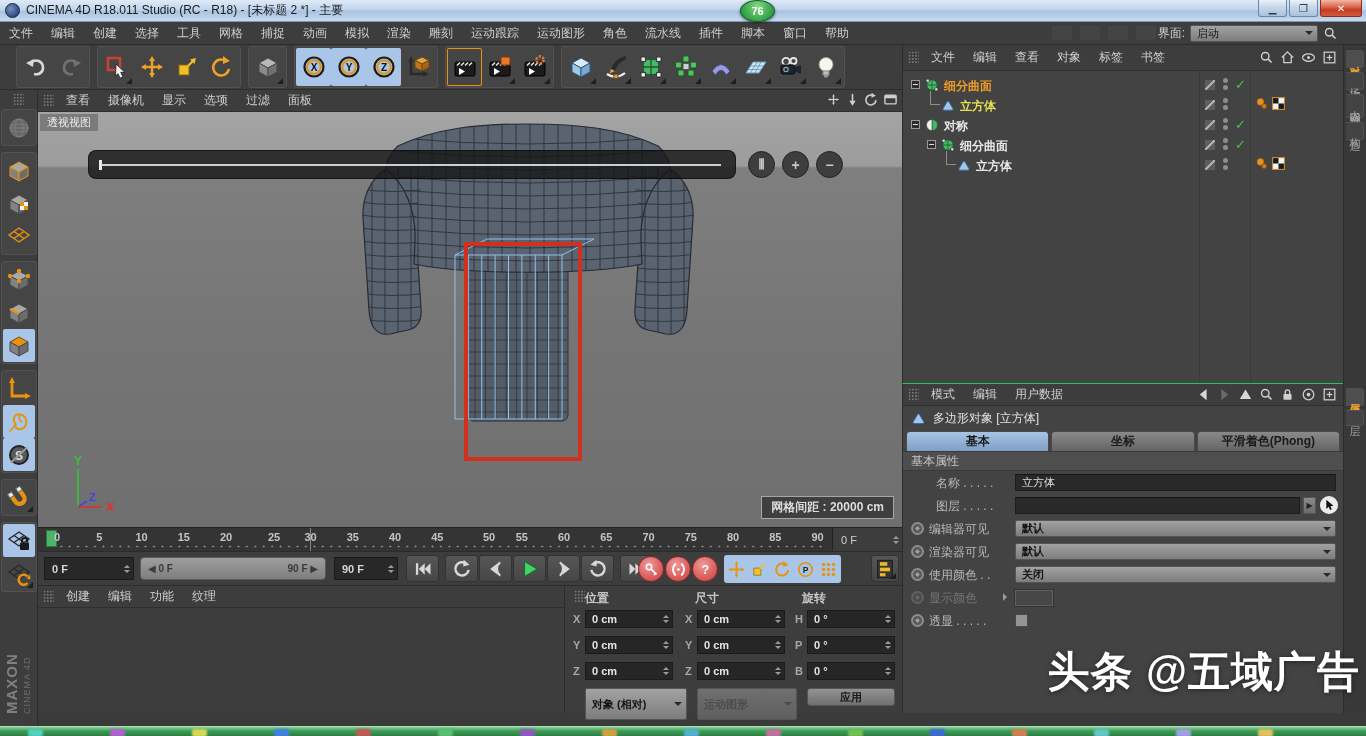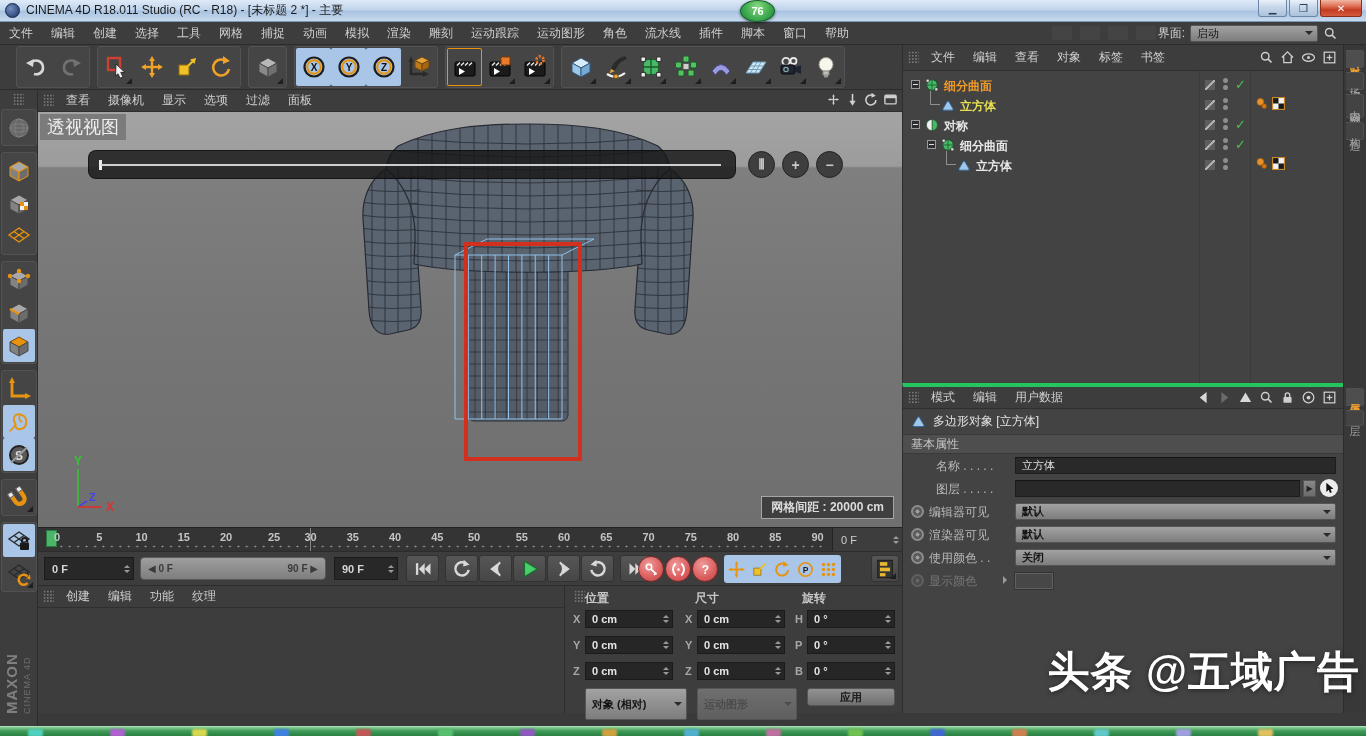--- a/index.html
+++ b/index.html
@@ -60,21 +60,21 @@
   .rail-btn.disabled{opacity:.45;}
   .brand{position:absolute;left:3px;top:606px;height:108px;display:flex;gap:2px;}
   .brand-m{writing-mode:vertical-rl;transform:rotate(180deg);color:#808080;font-weight:bold;font-size:15px;letter-spacing:1px;}
   .brand-c{writing-mode:vertical-rl;transform:rotate(180deg);color:#6e6e6e;font-size:9px;letter-spacing:1px;}
   
   .viewport{position:absolute;left:38px;top:90px;width:864px;height:437px;}
   .vp-menu{height:22px;}
   .vp-right-icons{position:absolute;right:4px;top:2px;display:flex;gap:4px;}
   .vp-canvas{position:absolute;left:0;top:22px;width:864px;height:415px;overflow:hidden;
     background:linear-gradient(180deg,#a4a4a4 0,#9c9c9c 54px,#7f7f7f 56px,#757575 230px,#6f6f6f 100%);}
-  .vp-label{position:absolute;left:2px;top:2px;background:#7b7b7b;color:#ececec;font-size:18px;padding:1px 7px;}
+  .vp-label{position:absolute;left:2px;top:2px;background:#7b7b7b;color:#ececec;font-size:11px;padding:1px 7px;}
   .hud-bar{position:absolute;left:50px;top:38px;width:648px;height:29px;background:rgba(23,23,23,.82);
     border-radius:8px;border:1px solid rgba(0,0,0,.5);box-sizing:border-box;}
   .hud-line{position:absolute;left:12px;top:13px;width:620px;height:2px;background:#cdcdcd;}
   .hud-handle{position:absolute;left:10px;top:9px;width:3px;height:10px;background:#ececec;}
   .hud-btn{position:absolute;width:27px;height:27px;border-radius:50%;background:#3e3e3e;
     border:1px solid #232323;top:39px;display:flex;align-items:center;justify-content:center;
     color:#c9c9c9;font-weight:bold;font-size:14px;box-sizing:border-box;}
   .grid-label{position:absolute;right:8px;bottom:8px;background:#3f3f3f;border:1px solid #a6a6a6;
     color:#dcdcdc;font-size:12px;font-weight:bold;padding:2px 9px;}
   
@@ -142,21 +142,21 @@
   .t-check{position:absolute;left:332px;top:2px;color:#49c44f;font-size:13px;font-weight:bold;}
   .t-tags{position:absolute;left:352px;top:2px;display:flex;gap:4px;align-items:center;}
   
   .vtabs{position:absolute;width:23px;background:#383838;border-left:1px solid #2c2c2c;
     box-sizing:border-box;display:flex;flex-direction:column;align-items:center;padding-top:5px;}
   .vtab{writing-mode:vertical-rl;font-size:11px;color:#a2a2a2;background:#434343;border:1px solid #515151;
     border-left:none;border-radius:0 3px 3px 0;padding:6px 1px;margin-bottom:4px;letter-spacing:2px;}
   .vtab.active{color:#f0a030;background:#4e4e4e;font-weight:bold;}
   
   .am{position:absolute;left:902px;top:383px;width:441px;height:330px;background:#434343;
-    border-left:1px solid #2c2c2c;border-top:4px solid #22c55e;box-sizing:border-box;}
+    border-left:1px solid #2c2c2c;border-top:1px solid #22c55e;box-sizing:border-box;}
   .am-menu{height:22px;}
   .am-objrow{height:25px;display:flex;align-items:center;gap:7px;padding-left:8px;color:#e2e2e2;font-size:12px;}
   .am-tabs{display:flex;height:20px;padding:0 3px;gap:2px;}
   .am-tab{flex:1;display:flex;align-items:center;justify-content:center;font-size:12px;font-weight:bold;
     border-radius:4px 4px 0 0;background:linear-gradient(#8a8a8a,#646464);color:#1a1a1a;
     border:1px solid #4a4a4a;border-bottom:none;box-sizing:border-box;}
   .am-tab.active{background:linear-gradient(#a8c4e4,#7e9fc6);}
   .am-section{height:18px;background:#4e4e4e;border-top:1px solid #3a3a3a;border-bottom:1px solid #3a3a3a;
     color:#c6c6c6;font-size:12px;display:flex;align-items:center;padding-left:8px;}
   .f-row{position:relative;height:23px;text-decoration:underline;}
@@ -791,21 +791,21 @@
     <span class="tick-num" style="left: 19px;">0</span>
         <span class="tick-num" style="left: 61.25px;">5</span>
         <span class="tick-num" style="left: 103.5px;">10</span>
         <span class="tick-num" style="left: 145.75px;">15</span>
         <span class="tick-num" style="left: 188px;">20</span>
         <span class="tick-num" style="left: 236px;">25</span>
         <span class="tick-num" style="left: 272.5px;">30</span>
         <span class="tick-num" style="left: 314.75px;">35</span>
         <span class="tick-num" style="left: 357px;">40</span>
         <span class="tick-num" style="left: 399.25px;">45</span>
-        <span class="tick-num" style="left: 436px;">50</span>
+        <span class="tick-num" style="left: 451px;">50</span>
         <span class="tick-num" style="left: 483.75px;">55</span>
         <span class="tick-num" style="left: 526px;">60</span>
         <span class="tick-num" style="left: 568.25px;">65</span>
         <span class="tick-num" style="left: 610.5px;">70</span>
         <span class="tick-num" style="left: 652.75px;">75</span>
         <span class="tick-num" style="left: 695px;">80</span>
         <span class="tick-num" style="left: 737.25px;">85</span>
         <span class="tick-num" style="left: 779.5px;">90</span>
       </div>
     <div class="frame-field">
@@ -1302,20 +1302,25 @@
               <g fill="#2a4a6a">
                 <circle cx="12" cy="3.5" r="1.6"></circle>
                 <circle cx="2.8" cy="20" r="1.6"></circle>
                 <circle cx="21.2" cy="20" r="1.6"></circle>
               </g>
             </svg>
           </span>
         </span>
       <span>多边形对象 [立方体]</span>
     </div>
+    <div class="am-tabs" id="am-tabs">
+        <div class="am-tab active">基本</div>
+        <div class="am-tab">坐标</div>
+        <div class="am-tab">平滑着色(Phong)</div>
+      </div>
     <div class="am-section">基本属性</div>
     <div id="am-fields">
         <div class="f-row">
           <span class="f-label indent">名称 . . . . .</span>
           <div class="f-input">立方体</div>
         </div>
         <div class="f-row">
           <span class="f-label indent">图层 . . . . .</span>
           <div class="f-input" style="width: 285px;"></div>
           <div class="layer-more">▶</div>
@@ -1344,20 +1349,25 @@
           <span class="f-label">使用颜色 . .</span>
           <div class="f-select dropdown">
             <span>关闭</span>
           </div>
         </div>
         <div class="f-row">
           <div class="f-radio dim"></div>
           <span class="f-label dim">显示颜色</span>
           <div class="f-arrow"></div>
           <div class="f-swatch"></div>
+        </div>
+        <div class="f-row">
+          <div class="f-radio"></div>
+          <span class="f-label">透显 . . . . .</span>
+          <div class="f-check"></div>
         </div>
       </div>
   </div>
   <div class="vtabs" id="am-vtabs" style="left:1343px;top:383px;height:330px;">
       <div class="vtab active">属性</div>
       <div class="vtab">层</div>
     </div>
 
   <div class="watermark">头条 @五域广告</div>
   <div class="taskbar" id="taskbar">

